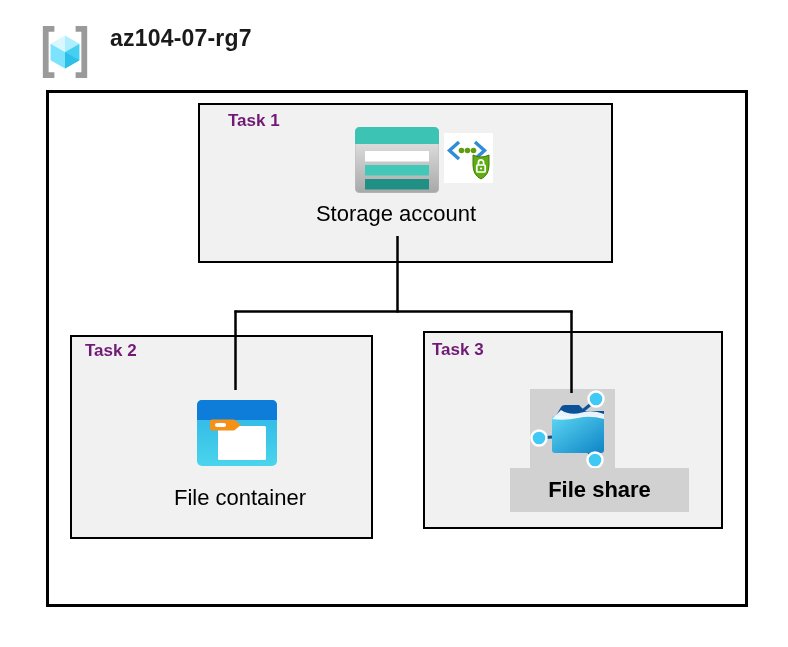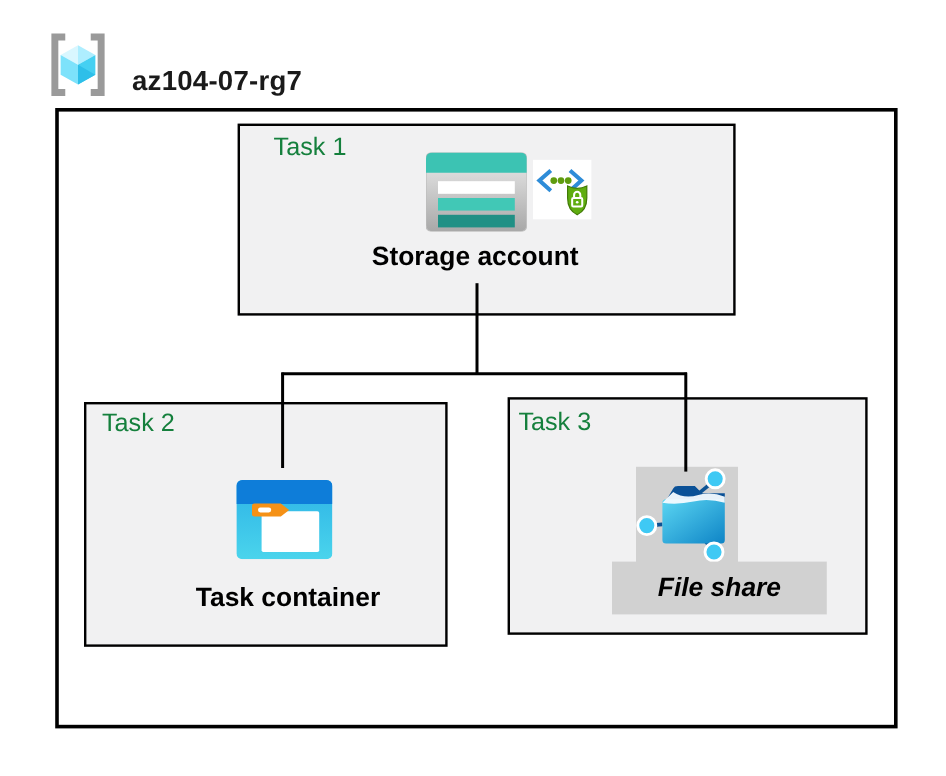--- a/index.html
+++ b/index.html
@@ -1,41 +1,41 @@
 <!DOCTYPE html>
 <html><head>
 <meta charset="utf-8">
 <style>
   html,body{margin:0;padding:0;background:#fff;}
   .canvas{position:relative;width:788px;height:647px;background:#ffffff;
           font-family:"Liberation Sans","DejaVu Sans",sans-serif;overflow:hidden;}
-  .header{position:absolute;left:38px;top:25px;height:56px;display:flex;align-items:flex-end;gap:18px;}
+  .header{position:absolute;left:38px;top:25px;height:56px;display:flex;align-items:flex-start;gap:18px;}
   .rg-title{font-size:23px;font-weight:bold;color:#1a1a1a;letter-spacing:.2px;}
   .outer-box{position:absolute;left:46px;top:90px;width:702px;height:517px;
              border:3px solid #000;background:#fff;box-sizing:border-box;}
   .task-box{position:absolute;border:2px solid #000;background:#f1f1f2;box-sizing:border-box;}
   .task1{left:198px;top:103px;width:415px;height:160px;}
   .task2{left:70px;top:335px;width:303px;height:204px;}
   .task3{left:423px;top:331px;width:300px;height:198px;}
-  .task-label{position:absolute;font-size:21px;font-weight:normal;color:#15803d;white-space:nowrap;}
+  .task-label{position:absolute;font-size:17px;font-weight:bold;color:#701a75;white-space:nowrap;}
   .t1-label{left:28px;top:6px;}
   .t2-label{left:13px;top:4px;}
   .t3-label{left:7px;top:7px;}
-  .item-label{position:absolute;font-size:22px;font-weight:bold;color:#000;
+  .item-label{position:absolute;font-size:22px;font-weight:normal;color:#000;
               text-align:center;white-space:nowrap;}
   .t1-item{left:0;width:392px;top:96px;}
   .t2-item{left:38px;width:260px;top:148px;}
   .icon-abs{position:absolute;}
   .storage-pos{left:155px;top:22px;}
   .sas-pos{left:244px;top:28px;}
   .blob-pos{left:125px;top:63px;}
   .fs-square{position:absolute;left:105px;top:56px;width:85px;height:80px;background:#d1d1d1;}
   .fs-label-bg{position:absolute;left:85px;top:135px;width:179px;height:44px;background:#d1d1d1;
                display:flex;align-items:center;justify-content:center;}
-  .fs-label{font-size:22px;font-weight:bold;color:#000;white-space:nowrap;font-style:italic;}
+  .fs-label{font-size:22px;font-weight:bold;color:#000;white-space:nowrap;}
   .connectors{position:absolute;left:0;top:0;width:788px;height:647px;pointer-events:none;}
 </style>
 </head>
 <body>
 
 <div class="canvas">
 
   <div class="header">
     <svg width="54" height="54" viewBox="0 0 56 56">
       <path d="M17,4 H8 V52 H17" fill="none" stroke="#9a9a9a" stroke-width="6"></path>
@@ -94,21 +94,21 @@
             <stop offset="1" stop-color="#4ad4ec"></stop>
         </linearGradient>
       </defs>
       <rect x="0" y="0" width="80" height="66" rx="5" fill="url(#bg1)"></rect>
       <path d="M5,0 h70 a5,5 0 0 1 5,5 v15 h-80 v-15 a5,5 0 0 1 5,-5 z" fill="#0e7dd9"></path>
       <rect x="21" y="26" width="48" height="34" rx="1.5" fill="#ffffff"></rect>
       <path d="M15,19.5 h22 l7,5.5 -7,5.5 h-22 a2,2 0 0 1 -2,-2 v-7 a2,2 0 0 1 2,-2 z" fill="#f59116"></path>
       <rect x="18" y="23" width="11" height="4" rx="2" fill="#ffffff"></rect>
     </svg>
 
-    <div class="item-label t2-item">Task container</div>
+    <div class="item-label t2-item">File container</div>
   </div>
 
   <div class="task-box task3">
     <div class="task-label t3-label">Task 3</div>
 
     <div class="fs-square">
       <svg width="85" height="80" viewBox="0 0 85 80">
         <defs>
           <linearGradient id="fg" x1="0" y1="0" x2="1" y2="1">
             <stop offset="0" stop-color="#5bd6f2"></stop>

